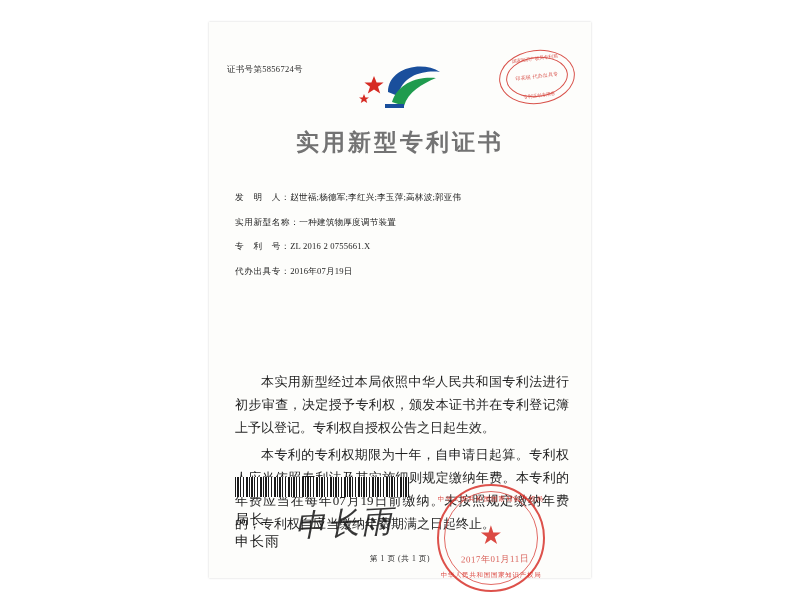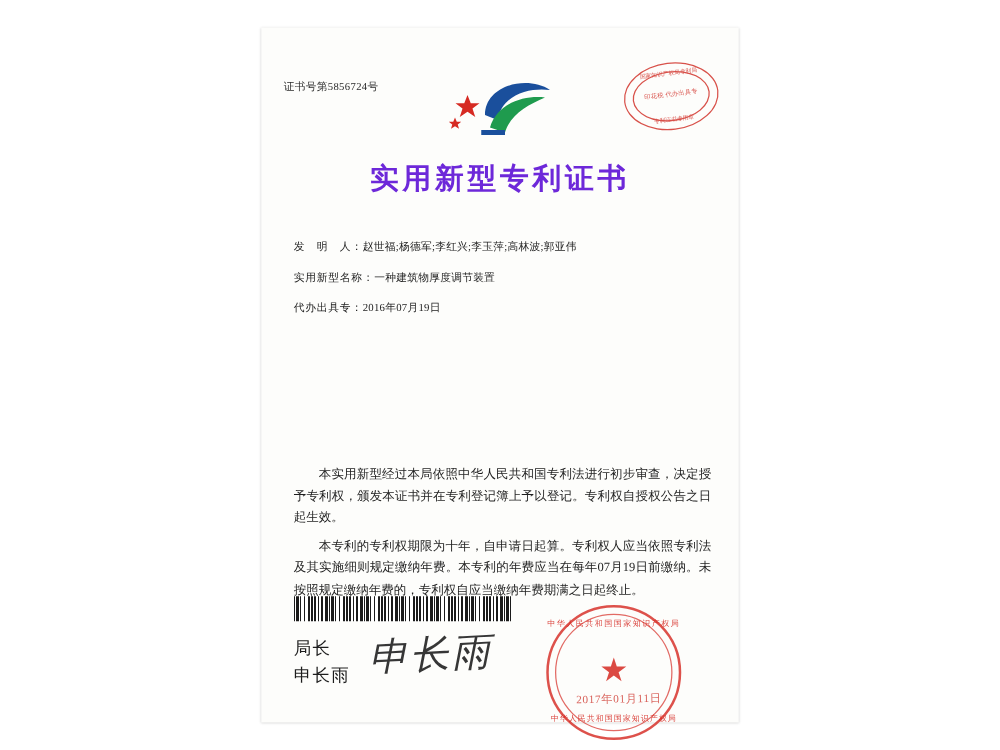--- a/index.html
+++ b/index.html
@@ -101,21 +101,21 @@
   }
 
   .cert-title {
     position: absolute;
     left: 0;
     right: 0;
     top: 105px;
     text-align: center;
     font-size: 23px;
     letter-spacing: 3px;
-    color: #6d28d9;
+    color: #737373;
     font-family: "DejaVu Serif", serif;
     font-weight: 700;
   }
 
   .fields {
     position: absolute;
     left: 26px;
     top: 170px;
     width: 334px;
   }
@@ -133,21 +133,21 @@
   .field-value {
     display: inline;
     letter-spacing: 0.2px;
   }
 
   .body-text {
     position: absolute;
     left: 26px;
     top: 349px;
     width: 334px;
-    font-size: 10px;
+    font-size: 13px;
     color: #1f1f1f;
     line-height: 1.75;
     text-align: justify;
   }
   .body-text p {
     margin: 0 0 5px 0;
     text-indent: 2em;
   }
 
   
@@ -287,20 +287,23 @@
     <div class="cert-title">实用新型专利证书</div>
 
     <div class="fields">
       <div class="field-row">
         <span class="field-label">发　明　人：</span><span class="field-value">赵世福;杨德军;李红兴;李玉萍;高林波;郭亚伟</span>
       </div>
       <div class="field-row">
         <span class="field-label">实用新型名称：</span><span class="field-value">一种建筑物厚度调节装置</span>
       </div>
       <div class="field-row">
+        <span class="field-label">专　利　号：</span><span class="field-value">ZL 2016 2 0755661.X</span>
+      </div>
+      <div class="field-row">
         <span class="field-label">代办出具专：</span><span class="field-value">2016年07月19日</span>
       </div>
     </div>
 
     <div class="body-text">
       <p>本实用新型经过本局依照中华人民共和国专利法进行初步审查，决定授予专利权，颁发本证书并在专利登记簿上予以登记。专利权自授权公告之日起生效。</p>
       <p>本专利的专利权期限为十年，自申请日起算。专利权人应当依照专利法及其实施细则规定缴纳年费。本专利的年费应当在每年07月19日前缴纳。未按照规定缴纳年费的，专利权自应当缴纳年费期满之日起终止。</p>
     </div>
 
     <div class="barcode"></div>
@@ -315,15 +318,16 @@
     <div class="seal">
       <div class="ring"></div>
       <div class="ring-inner"></div>
       <div class="seal-top-text">中华人民共和国国家知识产权局</div>
       <div class="star">★</div>
       <div class="seal-bottom-text">中华人民共和国国家知识产权局</div>
     </div>
 
     <div class="seal-date">2017年01月11日</div>
 
+    <div class="page-footer">第 1 页 (共 1 页)</div>
 
   </div>
 </div>
 
 </body></html>

